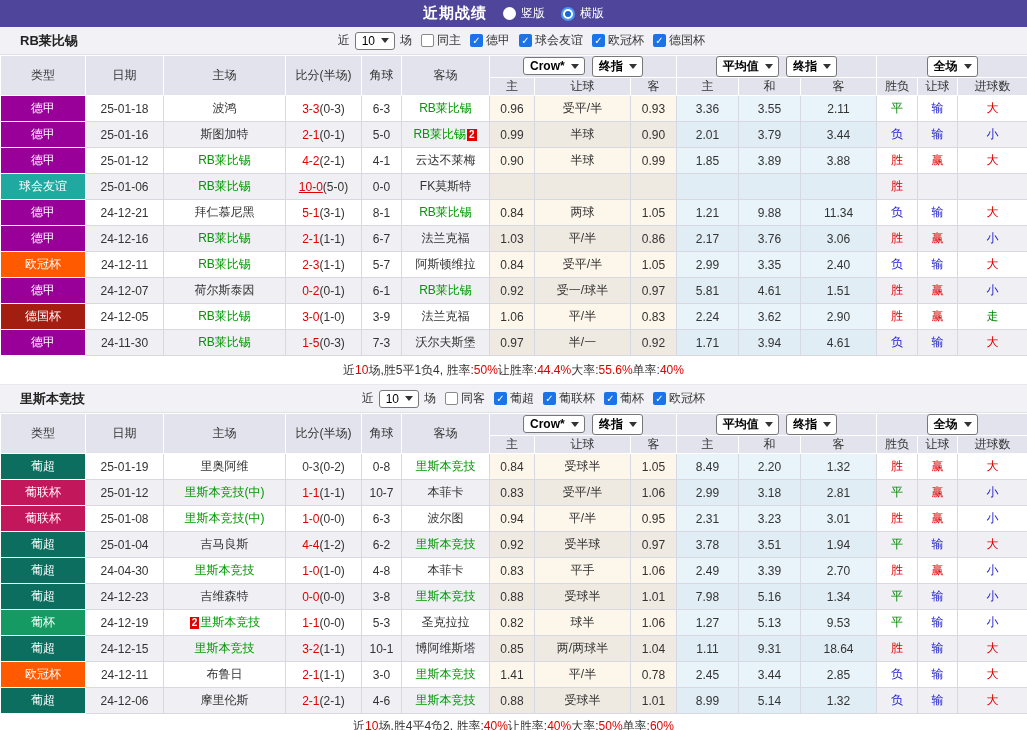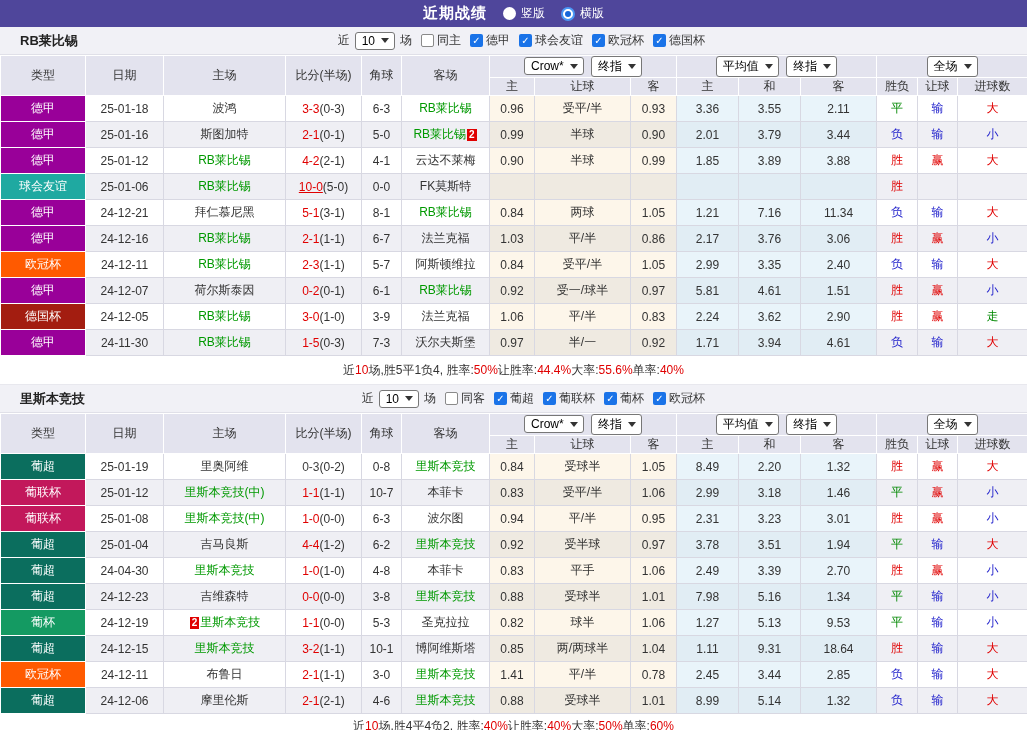--- a/index.html
+++ b/index.html
@@ -17,21 +17,21 @@
   .band .team-title { font-weight: bold; font-size: 13px; color: #222; margin-left: 20px; }
   .filters { position: absolute; right: 322px; display: flex; align-items: center; gap: 3px; white-space: nowrap; color: #333; }
   .sel-box { display: inline-flex; align-items: center; border: 1px solid #777; border-radius: 3px; background: #fff; padding: 1px 5px 1px 6px; gap: 6px; min-height: 17px; color: #000; cursor: pointer; margin: 0 2px; }
   .caret { width: 0; height: 0; border-left: 4px solid transparent; border-right: 4px solid transparent; border-top: 5px solid #333; display: inline-block; }
   .cb { width: 13px; height: 13px; display: inline-flex; align-items: center; justify-content: center; border-radius: 2px; margin-left: 6px; cursor: pointer; }
   .cb.checked { background: #1A73E8; color: #fff; font-size: 10px; font-weight: bold; }
   .cb.checked::after { content: "✓"; }
   .cb.unchecked { background: #fff; border: 1px solid #8A8A8A; }
   table { border-collapse: collapse; table-layout: fixed; width: 1027px; }
   thead th, thead td { background: #E3E3EE; border: 1px solid #fff; font-weight: normal; color: #333; padding: 0; text-align: center; font-size: 12px; height: 18px; }
-  thead td.grp { height: 21px; }
+  thead td.grp { height: 21px; font-weight: bold; }
   tbody td { border: 1px solid #D8D8E2; height: 26px; text-align: center; padding: 0; white-space: nowrap; overflow: hidden; }
   tbody tr:nth-child(odd) td { background: #fff; }
   tbody tr:nth-child(even) td { background: #EFEFF4; }
   tbody tr:nth-child(odd) td.c-crow { background: #FDF6EA; }
   tbody tr:nth-child(even) td.c-crow { background: #EFEAE1; }
   tbody tr:nth-child(odd) td.c-avg { background: #E9F4FA; }
   tbody tr:nth-child(even) td.c-avg { background: #E1EDF4; }
   td.c-type { color: #fff !important; border-color: #fff; }
   tbody tr:nth-child(odd) td.c-type, tbody tr:nth-child(even) td.c-type { background: inherit; }
   .team { cursor: pointer; }
@@ -217,21 +217,21 @@
           <td class="c-type" style="background: rgb(153, 0, 153);">德甲</td>
           <td>24-12-21</td>
           <td><span class="team">拜仁慕尼黑</span></td>
           <td class="score-cell"><span style="color: rgb(224, 0, 0);">5-1</span><span>(3-1)</span></td>
           <td>8-1</td>
           <td><span class="team" style="color: rgb(0, 153, 0);">RB莱比锡</span></td>
           <td class="c-crow">0.84</td>
           <td class="c-crow">两球</td>
           <td class="c-crow">1.05</td>
           <td class="c-avg">1.21</td>
-          <td class="c-avg">7.16</td>
+          <td class="c-avg">9.88</td>
           <td class="c-avg">11.34</td>
           <td class="c-res" style="color: rgb(34, 34, 204);">负</td>
           <td class="c-res" style="color: rgb(34, 34, 204);">输</td>
           <td class="c-res" style="color: rgb(224, 0, 0);">大</td>
         </tr>
         <tr>
           <td class="c-type" style="background: rgb(153, 0, 153);">德甲</td>
           <td>24-12-16</td>
           <td><span class="team" style="color: rgb(0, 153, 0);">RB莱比锡</span></td>
           <td class="score-cell"><span style="color: rgb(224, 0, 0);">2-1</span><span>(1-1)</span></td>
@@ -441,21 +441,21 @@
           <td>25-01-12</td>
           <td><span class="team" style="color: rgb(0, 153, 0);">里斯本竞技(中)</span></td>
           <td class="score-cell"><span style="color: rgb(224, 0, 0);">1-1</span><span>(1-1)</span></td>
           <td>10-7</td>
           <td><span class="team">本菲卡</span></td>
           <td class="c-crow">0.83</td>
           <td class="c-crow">受平/半</td>
           <td class="c-crow">1.06</td>
           <td class="c-avg">2.99</td>
           <td class="c-avg">3.18</td>
-          <td class="c-avg">1.46</td>
+          <td class="c-avg">2.81</td>
           <td class="c-res" style="color: rgb(0, 136, 0);">平</td>
           <td class="c-res" style="color: rgb(224, 0, 0);">赢</td>
           <td class="c-res" style="color: rgb(34, 34, 204);">小</td>
         </tr>
         <tr>
           <td class="c-type" style="background: rgb(194, 24, 91);">葡联杯</td>
           <td>25-01-08</td>
           <td><span class="team" style="color: rgb(0, 153, 0);">里斯本竞技(中)</span></td>
           <td class="score-cell"><span style="color: rgb(224, 0, 0);">1-0</span><span>(0-0)</span></td>
           <td>6-3</td>

